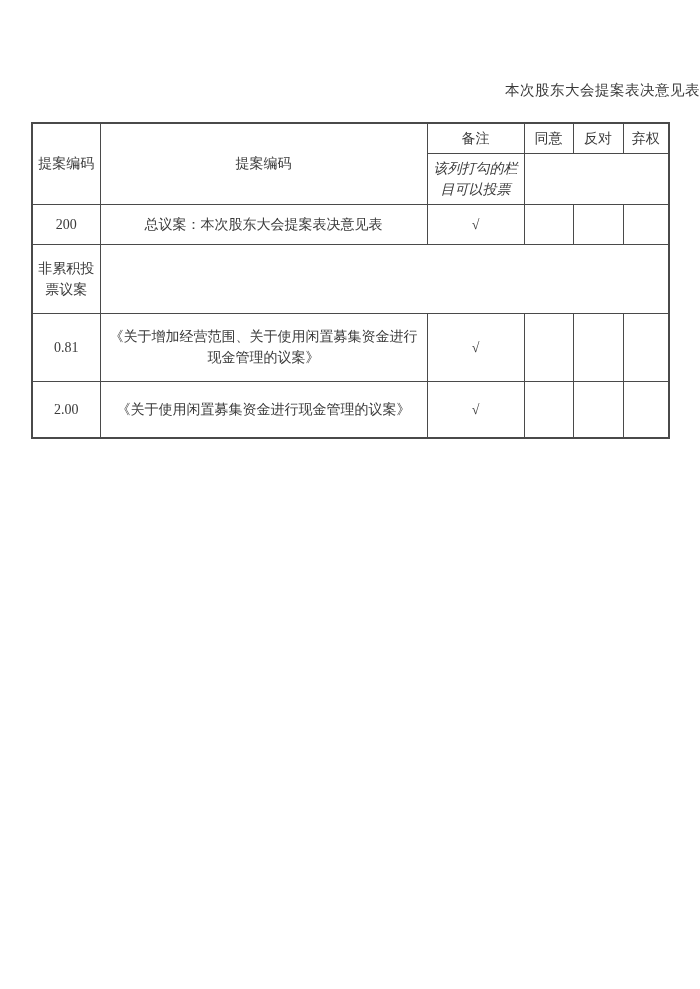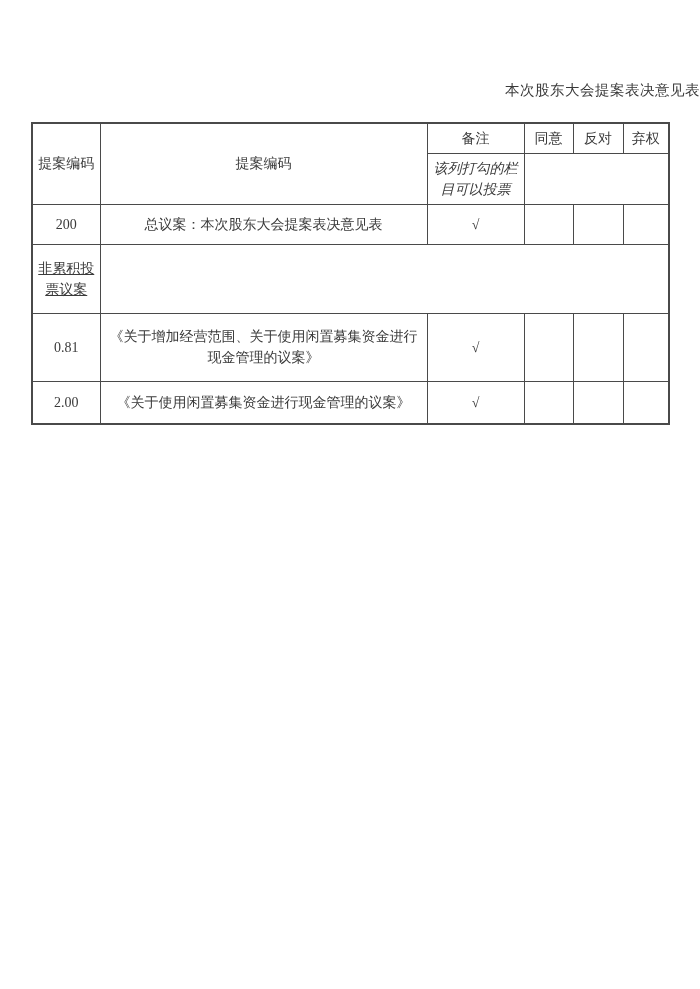--- a/index.html
+++ b/index.html
@@ -66,23 +66,23 @@
     line-height: 1.5;
     font-style: italic;
   }
   td.check-cell {
     font-size: 15px;
     color: #4a4a4a;
   }
   tr.header-row-1 { height: 30px; }
   tr.header-row-2 { height: 51px; }
   tr.row-general  { height: 40px; }
-  tr.row-section  { height: 69px; text-decoration: underline; }
+  tr.row-section  { height: 69px; }
   tr.row-p1       { height: 68px; }
-  tr.row-p2       { height: 43px; }
+  tr.row-p2       { height: 57px; }
 </style>
 </head>
 <body>
 
 <div class="page">
 
   <div class="doc-title">本次股东大会提案表决意见表</div>
 
   <table class="vote-table">
     <colgroup>

